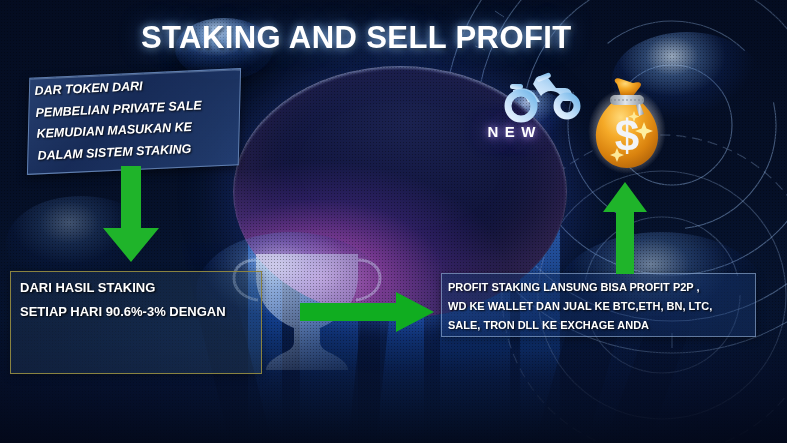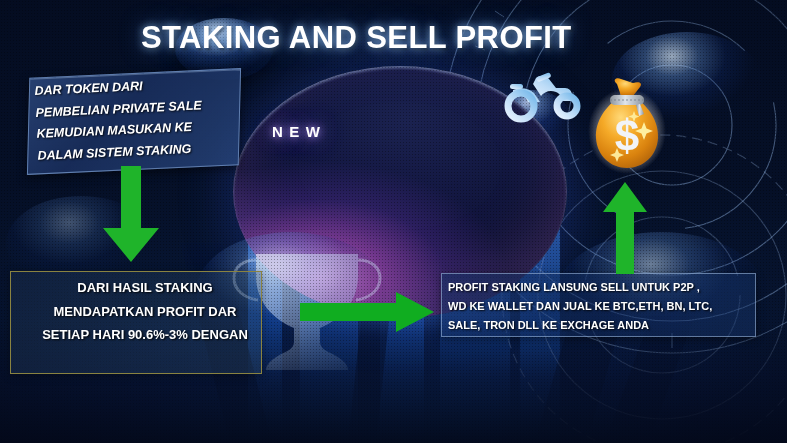--- a/index.html
+++ b/index.html
@@ -96,21 +96,21 @@
   
   .title{
     position:absolute;left:141px;top:20px;
     font-size:31px;font-weight:bold;letter-spacing:.4px;color:#ffffff;
     text-shadow:0 0 9px rgba(150,200,255,.85), 0 0 22px rgba(90,160,255,.55), 2px 2px 3px rgba(0,0,0,.75);
     white-space:nowrap;
   }
 
   
   .center-head{
-    position:absolute;left:272px;top:122px;width:270px;text-align:left;
+    position:absolute;left:272px;top:122px;width:270px;text-align:right;
     color:#ffffff;font-weight:bold;line-height:1.28;
     text-shadow:0 0 8px rgba(195,160,255,.95), 0 0 18px rgba(150,110,245,.7), 0 0 30px rgba(120,90,230,.45);
   }
   .center-head .l1{font-size:15px;letter-spacing:6.5px;}
   .center-head .l2{font-size:16px;letter-spacing:5.2px;}
 
   
   .panel-a{
     position:absolute;left:28px;top:73px;width:210px;height:95px;
     transform:rotate(-2.6deg) skewX(-4deg);
@@ -130,21 +130,20 @@
     position:absolute;left:10px;top:271px;width:250px;height:101px;
     background:linear-gradient(125deg, rgba(30,52,86,.42) 0%, rgba(40,68,100,.34) 50%, rgba(52,84,112,.3) 100%);
     border:1px solid #8a8340;
     box-shadow:0 2px 8px rgba(0,0,0,.35);
   }
   .panel-b-text{
     position:absolute;left:20px;top:276px;width:250px;
     font-weight:bold;font-size:13px;color:#ffffff;line-height:1.82;
     text-shadow:1.3px 1.3px 2px rgba(0,0,0,.9);
     white-space:nowrap;
-    text-align:center;
   }
 
   .panel-c{
     position:absolute;left:441px;top:273px;width:313px;height:62px;
     background:linear-gradient(120deg, rgba(22,50,104,.55) 0%, rgba(16,42,92,.5) 55%, rgba(24,56,112,.45) 100%);
     border:1px solid rgba(168,195,230,.55);
     box-shadow:0 2px 8px rgba(0,0,0,.4);
   }
   .panel-c-text{
     position:absolute;left:448px;top:278px;width:320px;
@@ -243,27 +242,26 @@
   <div class="panel-a-text">
     <div>DAR TOKEN DARI</div>
     <div>PEMBELIAN PRIVATE SALE</div>
     <div>KEMUDIAN MASUKAN KE</div>
     <div>DALAM SISTEM STAKING</div>
   </div>
 
   <div class="panel-b"></div>
   <div class="panel-b-text">
     <div>DARI HASIL STAKING</div>
-    <div>MENDAPATKAN PROFIT DAR</div>
     <div>SETIAP HARI 90.6%-3% DENGAN</div>
   </div>
 
   <div class="panel-c"></div>
   <div class="panel-c-text">
-    <div>PROFIT STAKING LANSUNG SELL UNTUK P2P ,</div>
+    <div>PROFIT STAKING LANSUNG BISA PROFIT P2P ,</div>
     <div>WD KE WALLET DAN JUAL KE BTC,ETH, BN, LTC,</div>
     <div>SALE, TRON DLL KE EXCHAGE ANDA</div>
   </div>
 
   <svg class="arrow" style="left:99px;top:166px;width:64px;height:98px;" viewBox="0 0 64 98">
     <polygon points="22,0 42,0 42,62 60,62 32,96 4,62 22,62" fill="#1fb42a"></polygon>
   </svg>
 
   <svg class="arrow" style="left:300px;top:292px;width:136px;height:40px;" viewBox="0 0 136 40">
     <polygon points="0,11 96,11 96,0 134,20 96,40 96,29 0,29" fill="#10ad20"></polygon>

